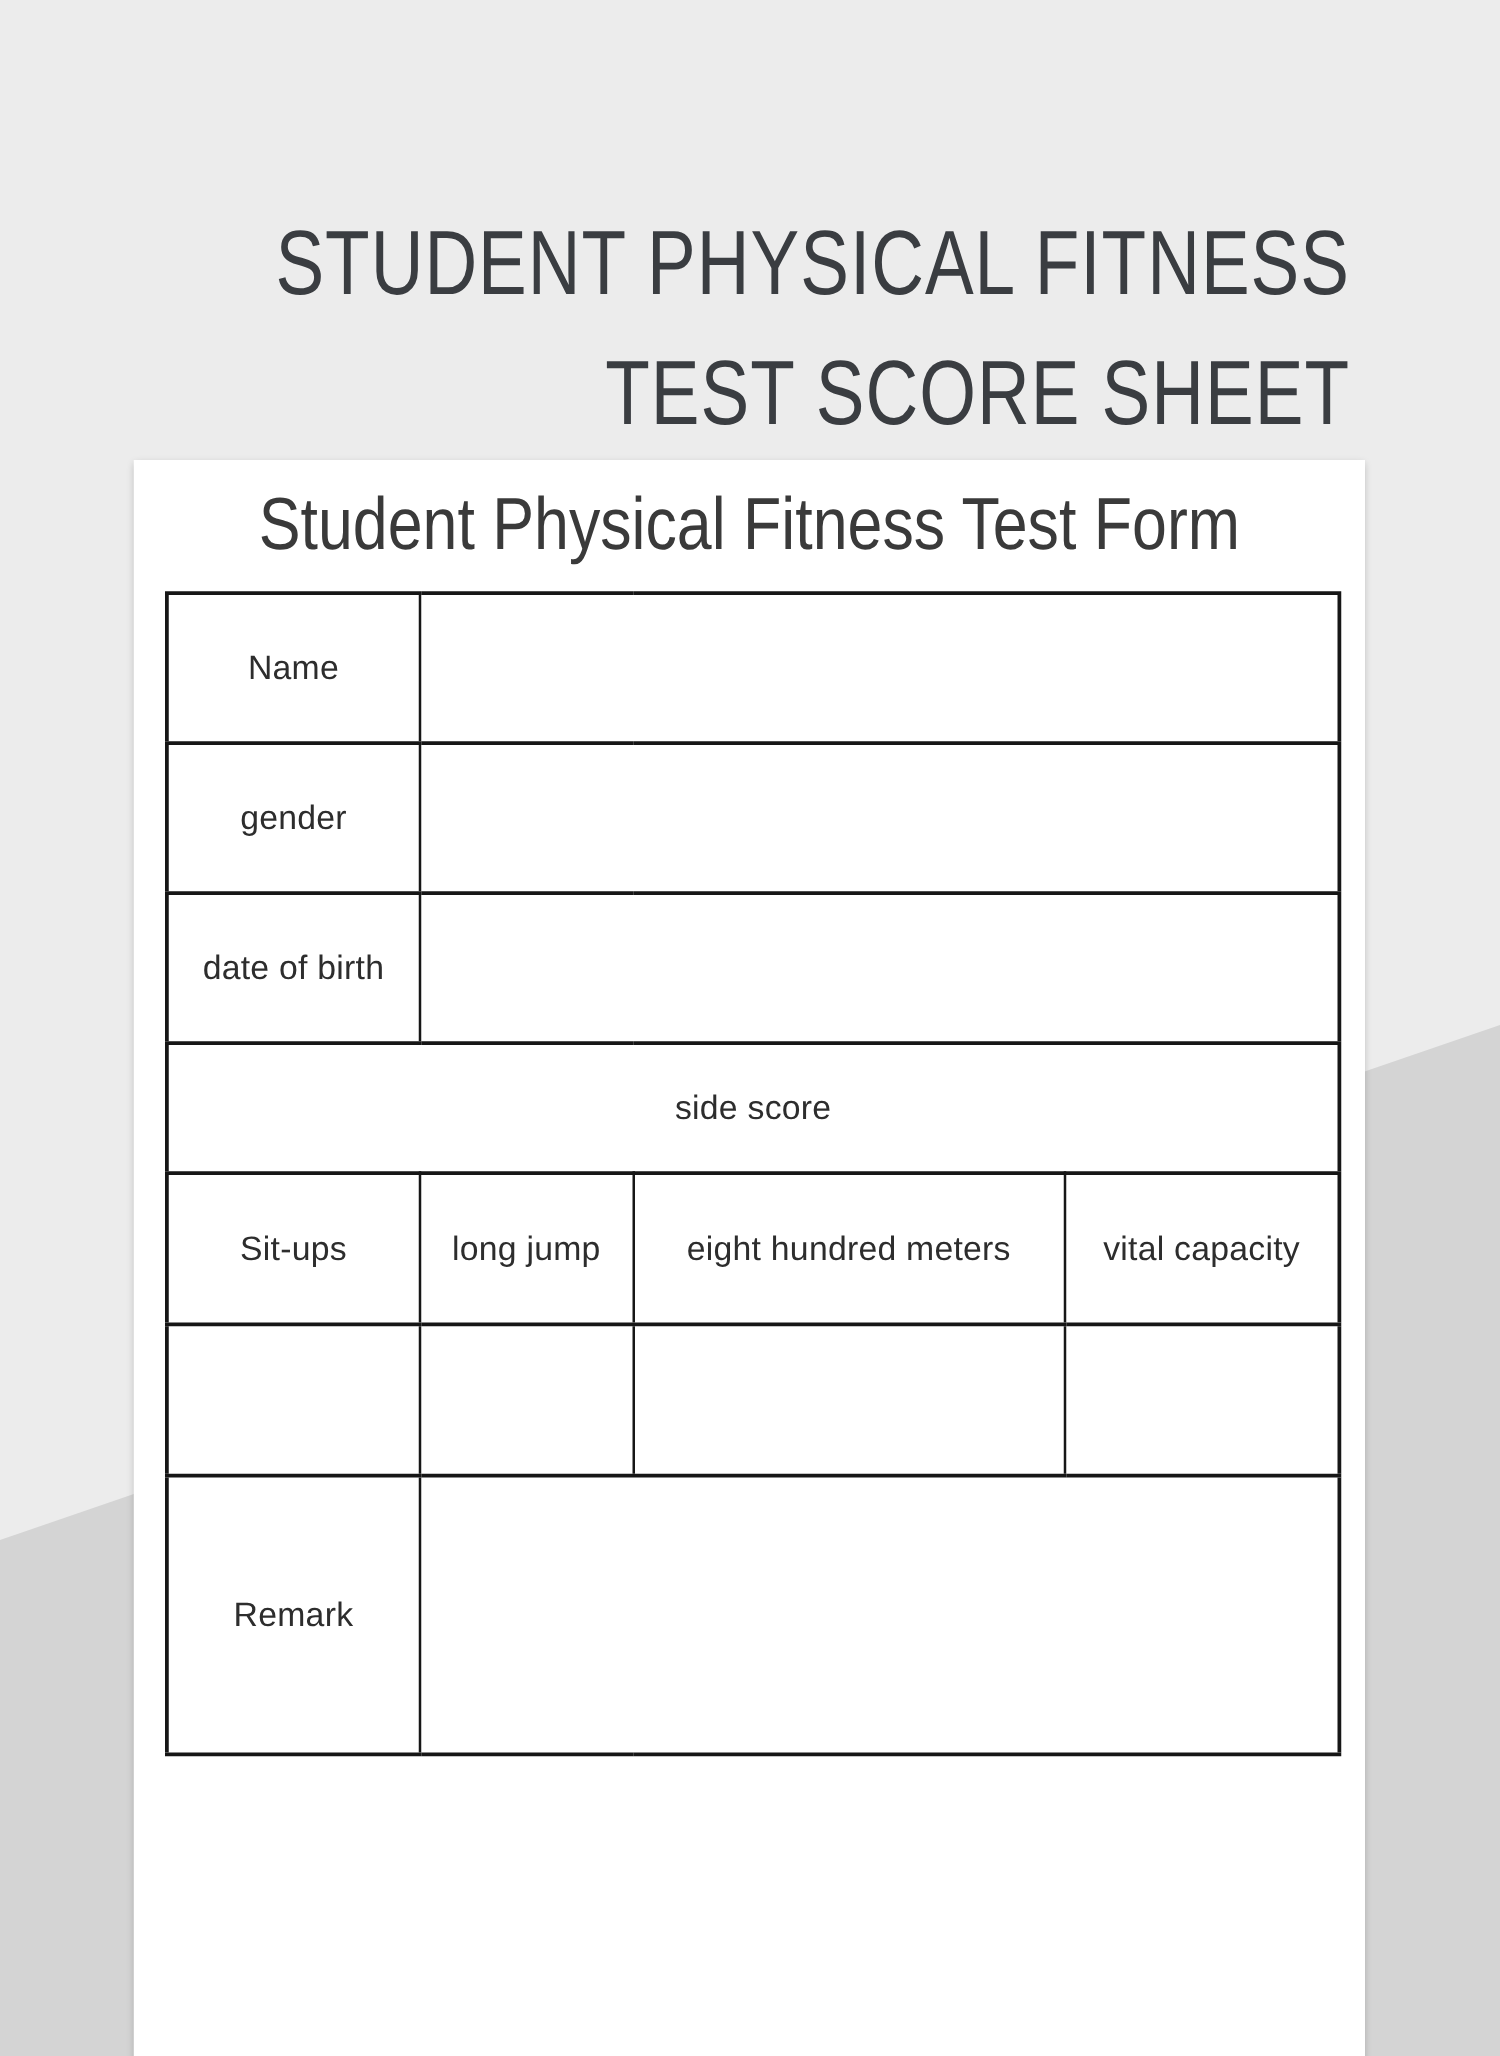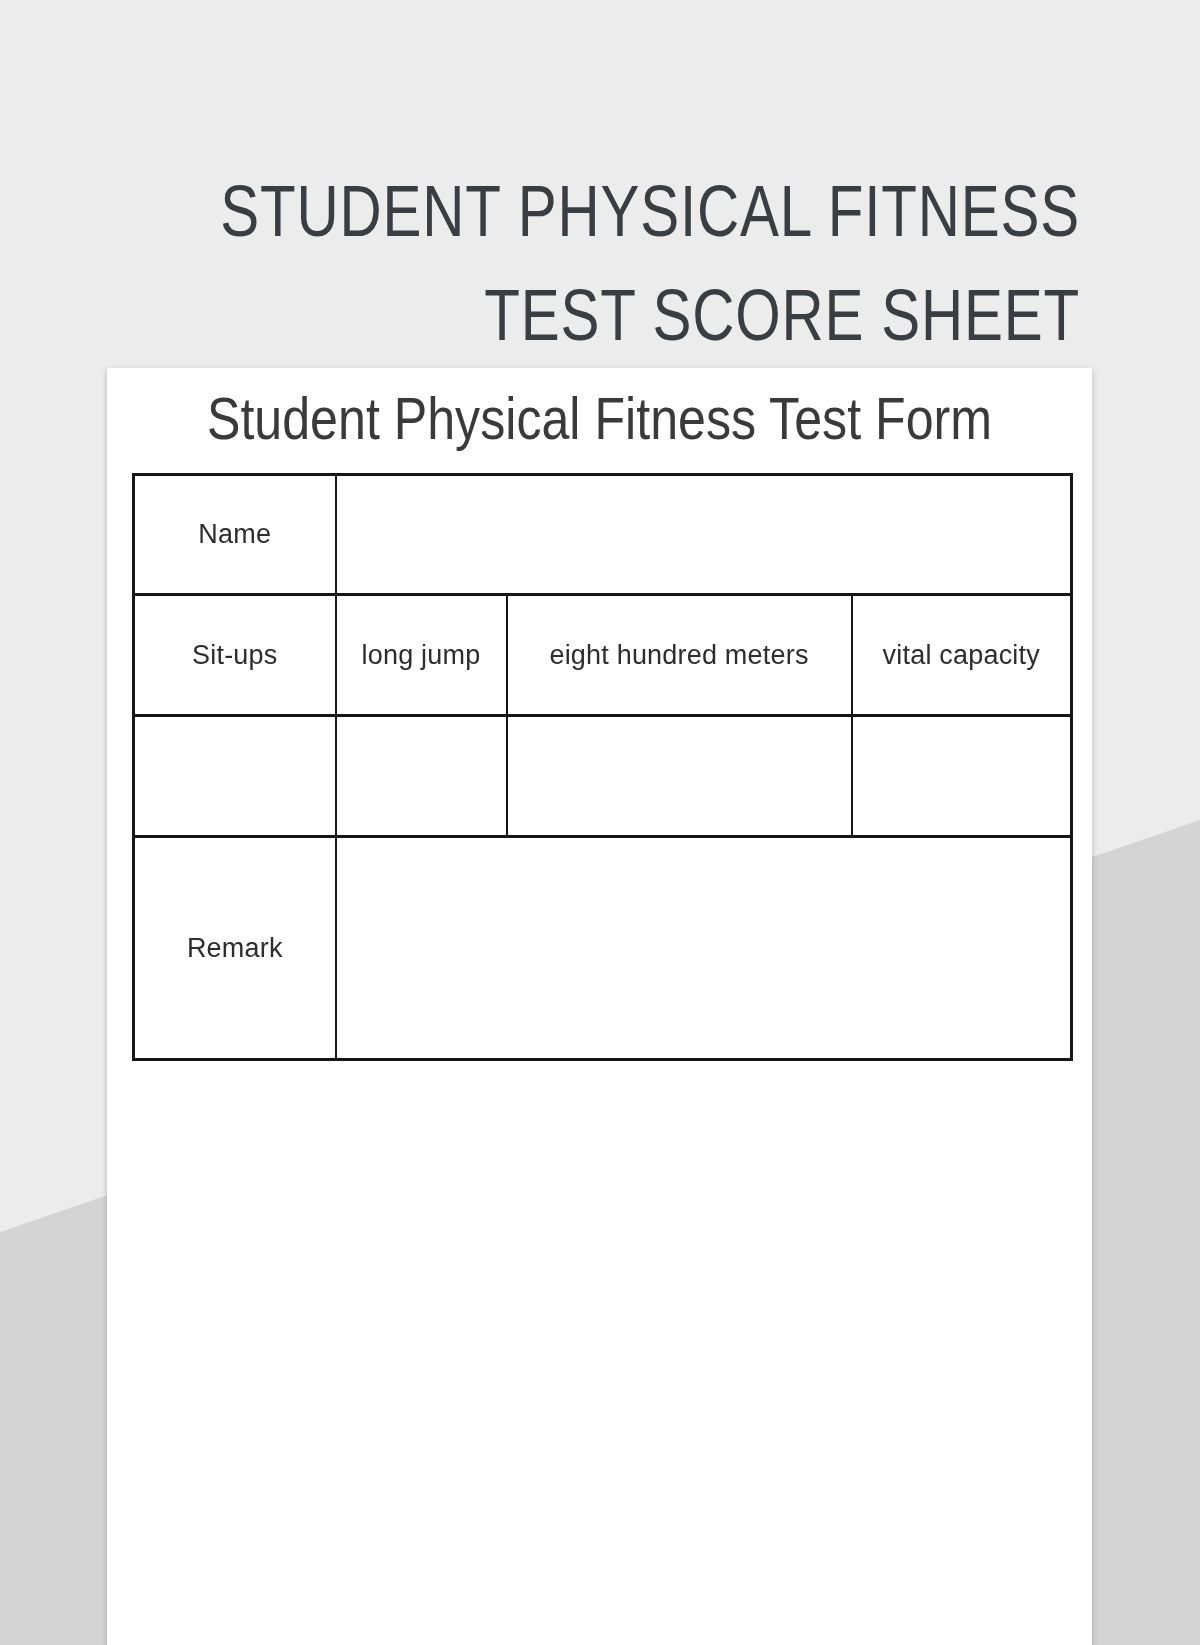--- a/index.html
+++ b/index.html
@@ -112,20 +112,31 @@
       <col style="width:202px">
       <col style="width:171px">
       <col style="width:345px">
       <col style="width:220px">
     </colgroup>
     <tbody>
       <tr style="height:120px">
         <td>Name</td>
         <td colspan="3"></td>
       </tr>
+      <tr style="height:120px">
+        <td>gender</td>
+        <td colspan="3"></td>
+      </tr>
+      <tr style="height:120px">
+        <td>date of birth</td>
+        <td colspan="3"></td>
+      </tr>
+      <tr style="height:104px">
+        <td colspan="4">side score</td>
+      </tr>
       <tr style="height:121px">
         <td>Sit-ups</td>
         <td>long jump</td>
         <td>eight hundred meters</td>
         <td>vital capacity</td>
       </tr>
       <tr style="height:121px">
         <td></td>
         <td></td>
         <td></td>

